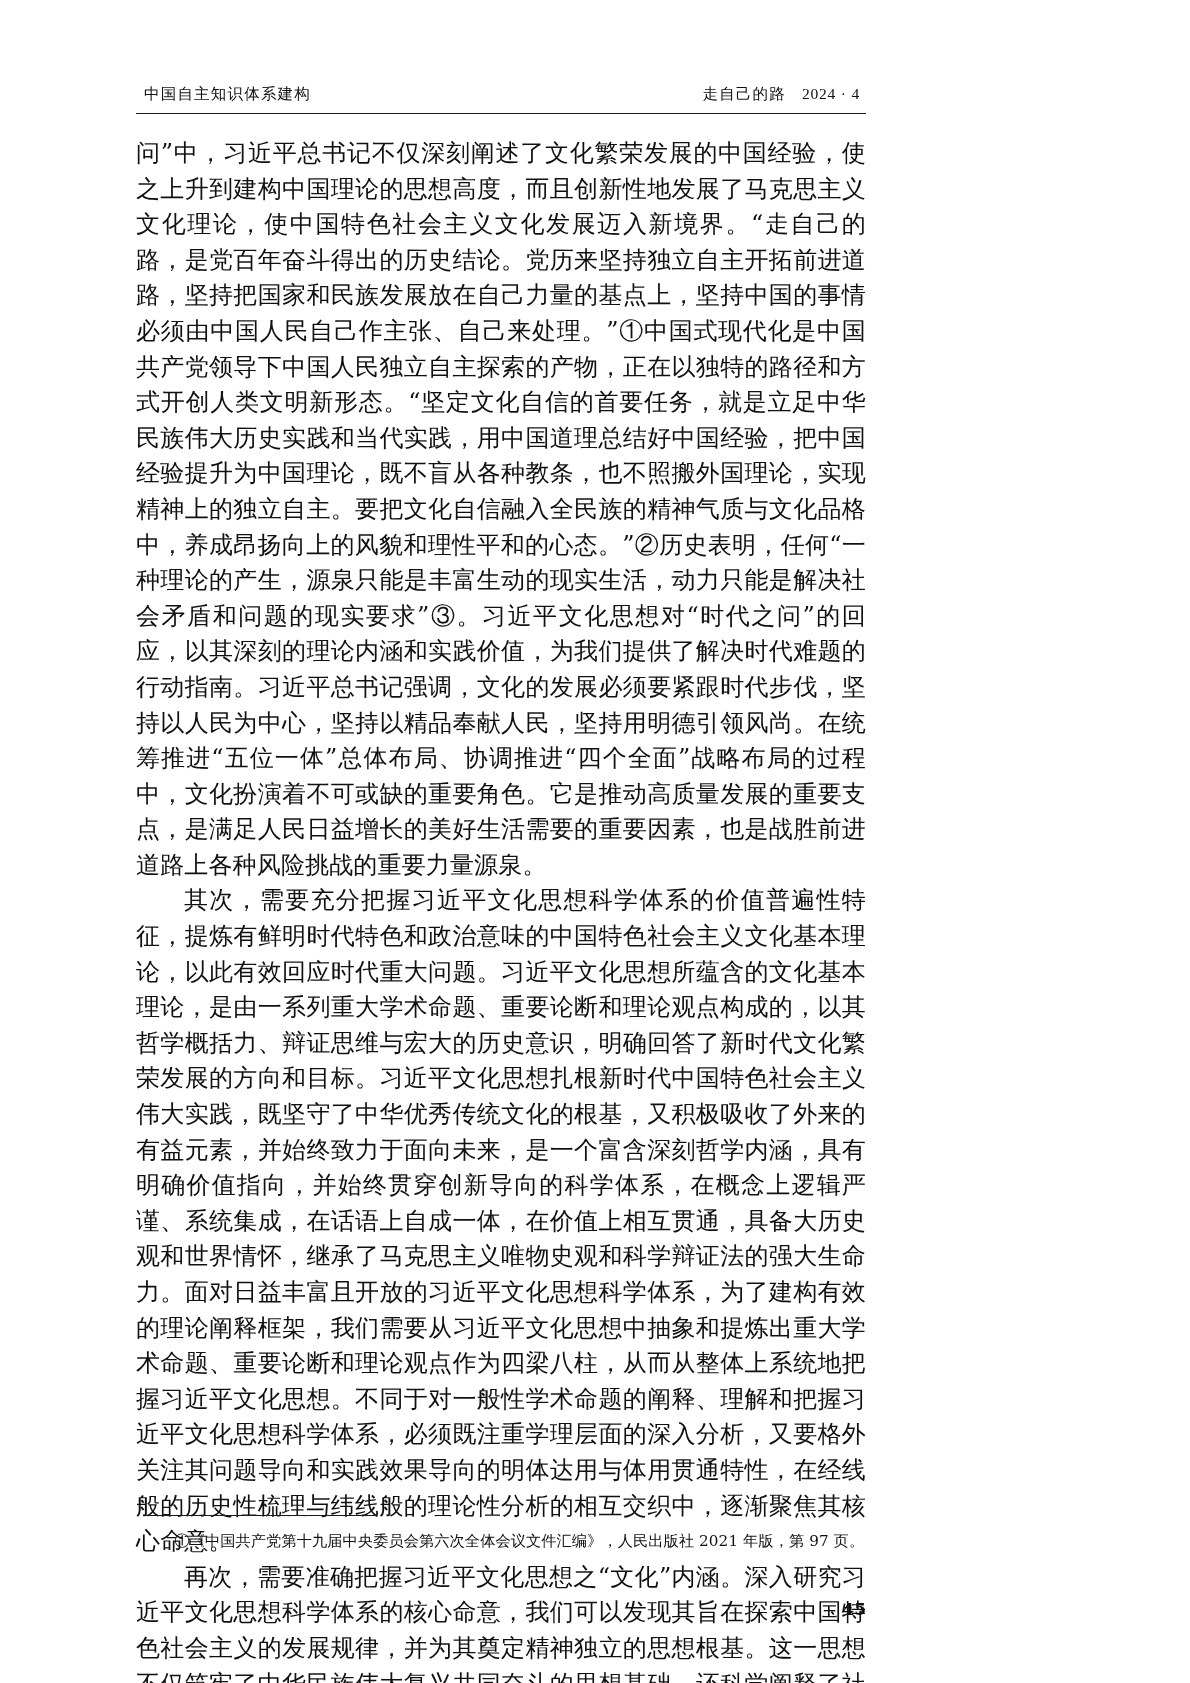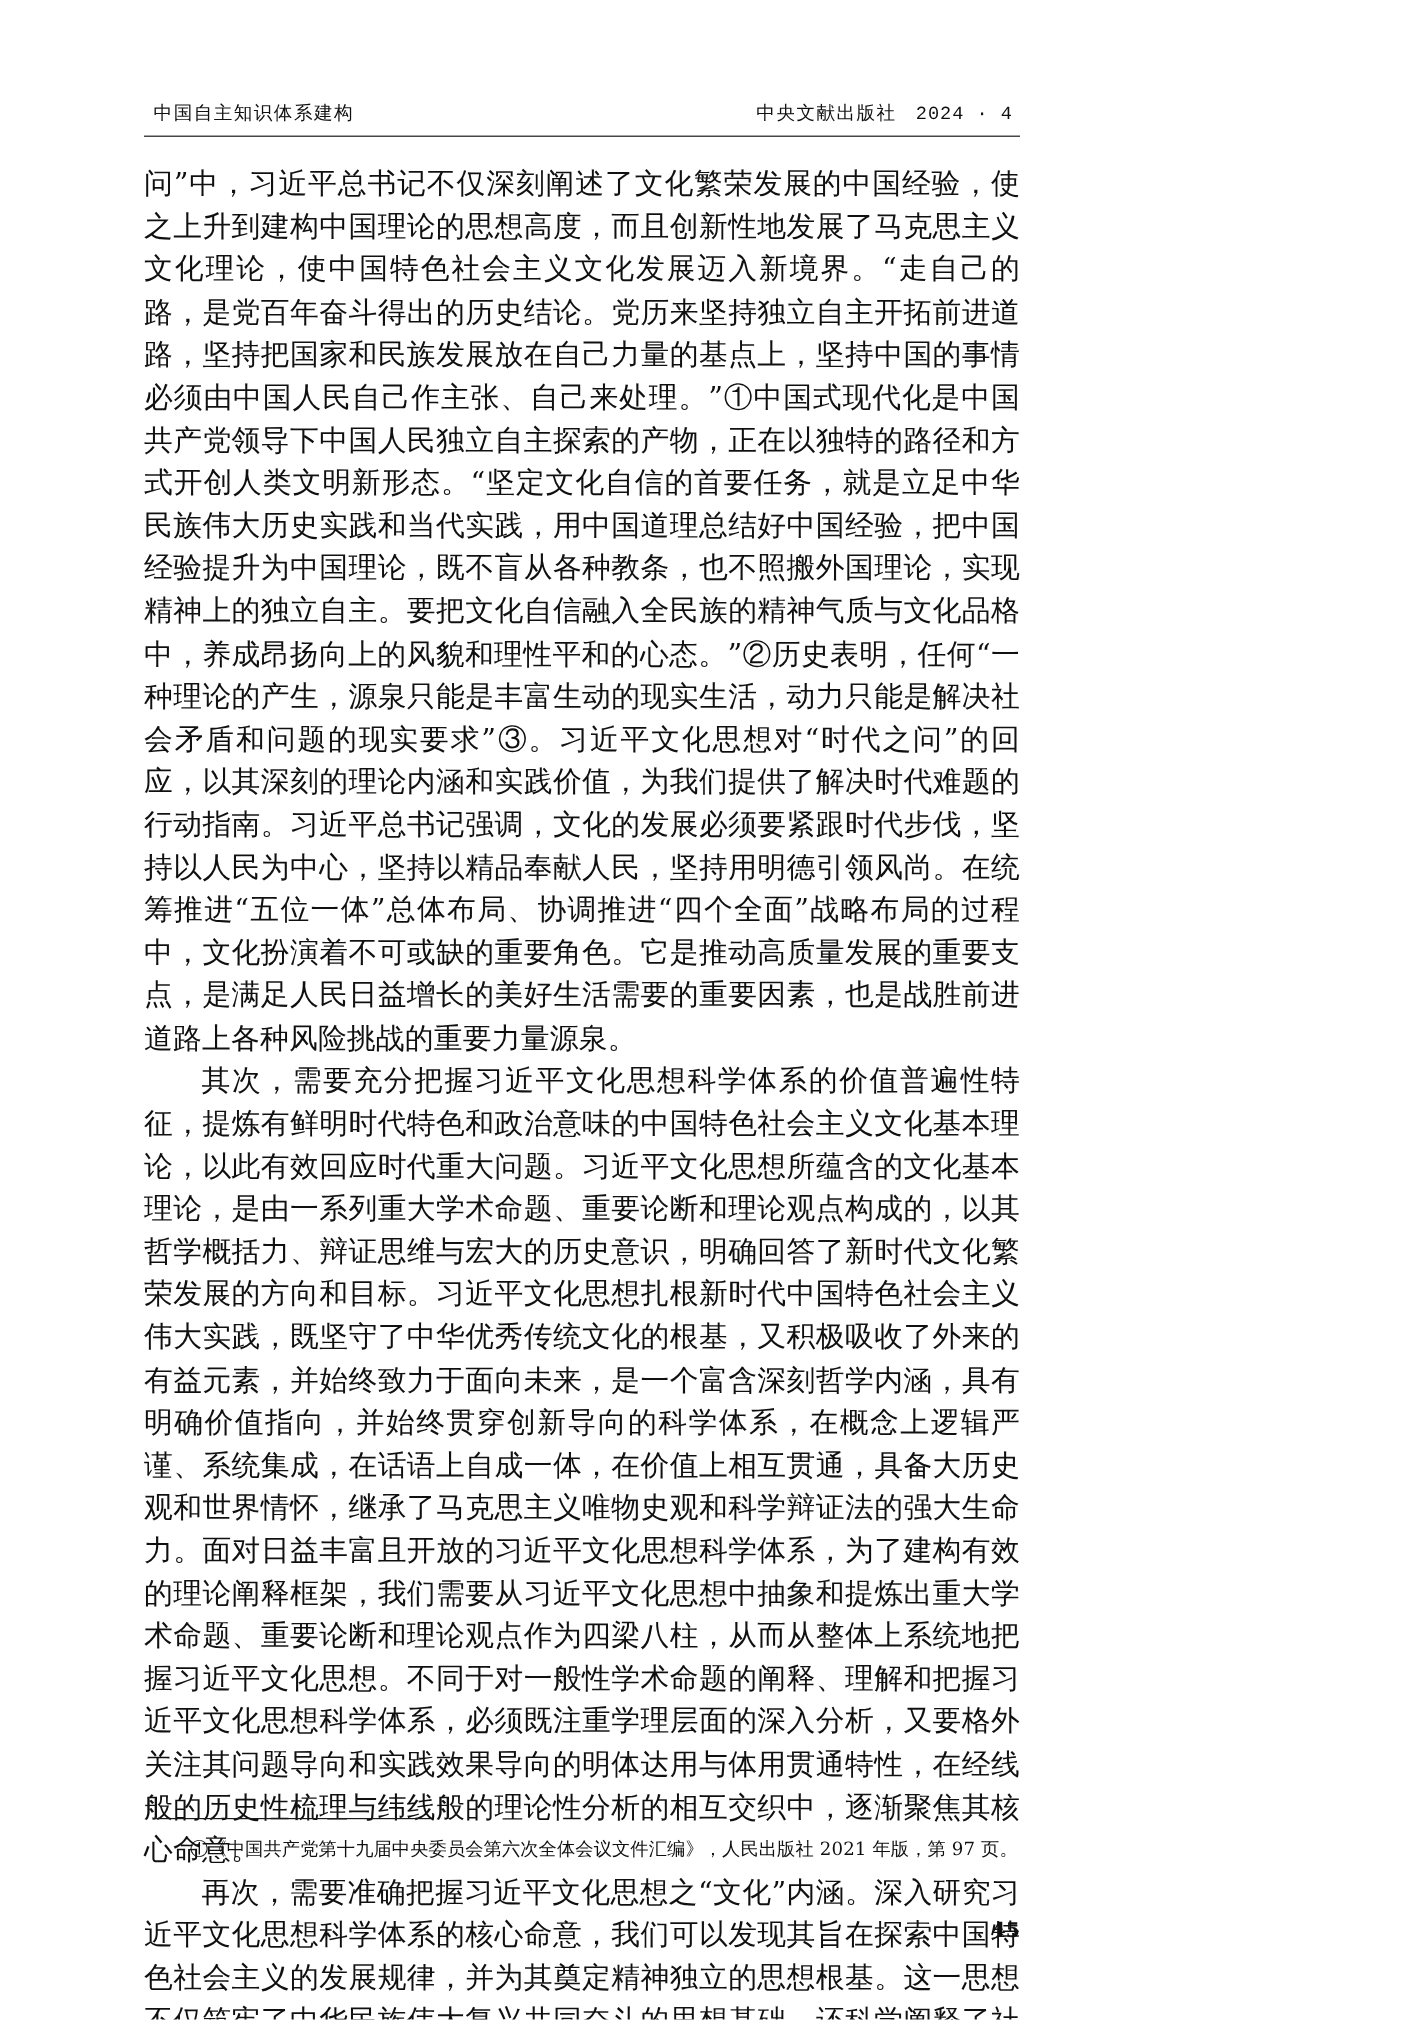--- a/index.html
+++ b/index.html
@@ -9,21 +9,21 @@
   }
   body {
     width: 1190px;
     height: 1683px;
     font-family: "DejaVu Serif", "Liberation Serif", serif;
     color: #101010;
     position: relative;
   }
   .page {
     position: absolute;
-    left: 0; top: 0;
+    left: 16px; top: 0;
     width: 974px;
     height: 1683px;
     box-sizing: border-box;
     padding: 84px 124px 40px 120px;
   }
   
   .running-head {
     display: flex;
     align-items: flex-end;
     justify-content: space-between;
@@ -36,21 +36,21 @@
     font-family: "DejaVu Serif", "Liberation Serif", serif;
     letter-spacing: 1.2px;
   }
   .rh-right {
     display: flex;
     align-items: baseline;
     gap: 16px;
     letter-spacing: 1.2px;
   }
   .rh-issue {
-    font-family: Liberation Mono, monospace;
+    font-family: Liberation Serif, serif;
     letter-spacing: 0.8px;
   }
   
   .body-text {
     margin-top: 22px;
     font-size: 24px;
     line-height: 35.6px;
     text-align: justify;
     text-justify: inter-ideograph;
     letter-spacing: 0.15px;
@@ -97,21 +97,21 @@
   }
 </style>
 </head>
 <body>
 
 <div class="page">
 
   <div class="running-head">
     <div class="rh-left">中国自主知识体系建构</div>
     <div class="rh-right">
-      <span>中央文献出版社</span>
+      <span>走自己的路</span>
       <span class="rh-issue">2024 · 4</span>
     </div>
   </div>
 
   <div class="body-text">
     <p>问”中，习近平总书记不仅深刻阐述了文化繁荣发展的中国经验，使之上升到建构中国理论的思想高度，而且创新性地发展了马克思主义文化理论，使中国特色社会主义文化发展迈入新境界。“走自己的路，是党百年奋斗得出的历史结论。党历来坚持独立自主开拓前进道路，坚持把国家和民族发展放在自己力量的基点上，坚持中国的事情必须由中国人民自己作主张、自己来处理。”①中国式现代化是中国共产党领导下中国人民独立自主探索的产物，正在以独特的路径和方式开创人类文明新形态。“坚定文化自信的首要任务，就是立足中华民族伟大历史实践和当代实践，用中国道理总结好中国经验，把中国经验提升为中国理论，既不盲从各种教条，也不照搬外国理论，实现精神上的独立自主。要把文化自信融入全民族的精神气质与文化品格中，养成昂扬向上的风貌和理性平和的心态。”②历史表明，任何“一种理论的产生，源泉只能是丰富生动的现实生活，动力只能是解决社会矛盾和问题的现实要求”③。习近平文化思想对“时代之问”的回应，以其深刻的理论内涵和实践价值，为我们提供了解决时代难题的行动指南。习近平总书记强调，文化的发展必须要紧跟时代步伐，坚持以人民为中心，坚持以精品奉献人民，坚持用明德引领风尚。在统筹推进“五位一体”总体布局、协调推进“四个全面”战略布局的过程中，文化扮演着不可或缺的重要角色。它是推动高质量发展的重要支点，是满足人民日益增长的美好生活需要的重要因素，也是战胜前进道路上各种风险挑战的重要力量源泉。</p>
     <p class="indent">其次，需要充分把握习近平文化思想科学体系的价值普遍性特征，提炼有鲜明时代特色和政治意味的中国特色社会主义文化基本理论，以此有效回应时代重大问题。习近平文化思想所蕴含的文化基本理论，是由一系列重大学术命题、重要论断和理论观点构成的，以其哲学概括力、辩证思维与宏大的历史意识，明确回答了新时代文化繁荣发展的方向和目标。习近平文化思想扎根新时代中国特色社会主义伟大实践，既坚守了中华优秀传统文化的根基，又积极吸收了外来的有益元素，并始终致力于面向未来，是一个富含深刻哲学内涵，具有明确价值指向，并始终贯穿创新导向的科学体系，在概念上逻辑严谨、系统集成，在话语上自成一体，在价值上相互贯通，具备大历史观和世界情怀，继承了马克思主义唯物史观和科学辩证法的强大生命力。面对日益丰富且开放的习近平文化思想科学体系，为了建构有效的理论阐释框架，我们需要从习近平文化思想中抽象和提炼出重大学术命题、重要论断和理论观点作为四梁八柱，从而从整体上系统地把握习近平文化思想。不同于对一般性学术命题的阐释、理解和把握习近平文化思想科学体系，必须既注重学理层面的深入分析，又要格外关注其问题导向和实践效果导向的明体达用与体用贯通特性，在经线般的历史性梳理与纬线般的理论性分析的相互交织中，逐渐聚焦其核心命意。</p>
     <p class="indent">再次，需要准确把握习近平文化思想之“文化”内涵。深入研究习近平文化思想科学体系的核心命意，我们可以发现其旨在探索中国特色社会主义的发展规律，并为其奠定精神独立的思想根基。这一思想不仅筑牢了中华民族伟大复兴共同奋斗的思想基础，还科学阐释了社会主义文化的本质与文化建设的规律，以文明理念创新和胸怀天下的视野引领中华文明发展演进，并在以中国式现代化开创人类文明新形态的道路上，为徘徊于历史十字路口的人类文明跃升指明方向。文化固然是一种差异化的存在，但在实践中一定有具体的所指。本文所探讨的习近平文化思想科学体系中的“文化”概念，并非涵盖一切人类文明成果的总和或广义上的人类生活方式，也不局限于一般学科意义上的文学、艺术等具体审美活动，而是主要聚焦于人类精神生产与精神文明这一中观层面。它有着确定的内涵和清晰的边界，即中国特色社会主义现代化事业“五位一体”总体布局与政治经济社会生态文明相匹配的“文化”概念——中国特色社会主义文化。党的十九大报告指出：“中国特色社会主义文化，源</p>
   </div>
 

